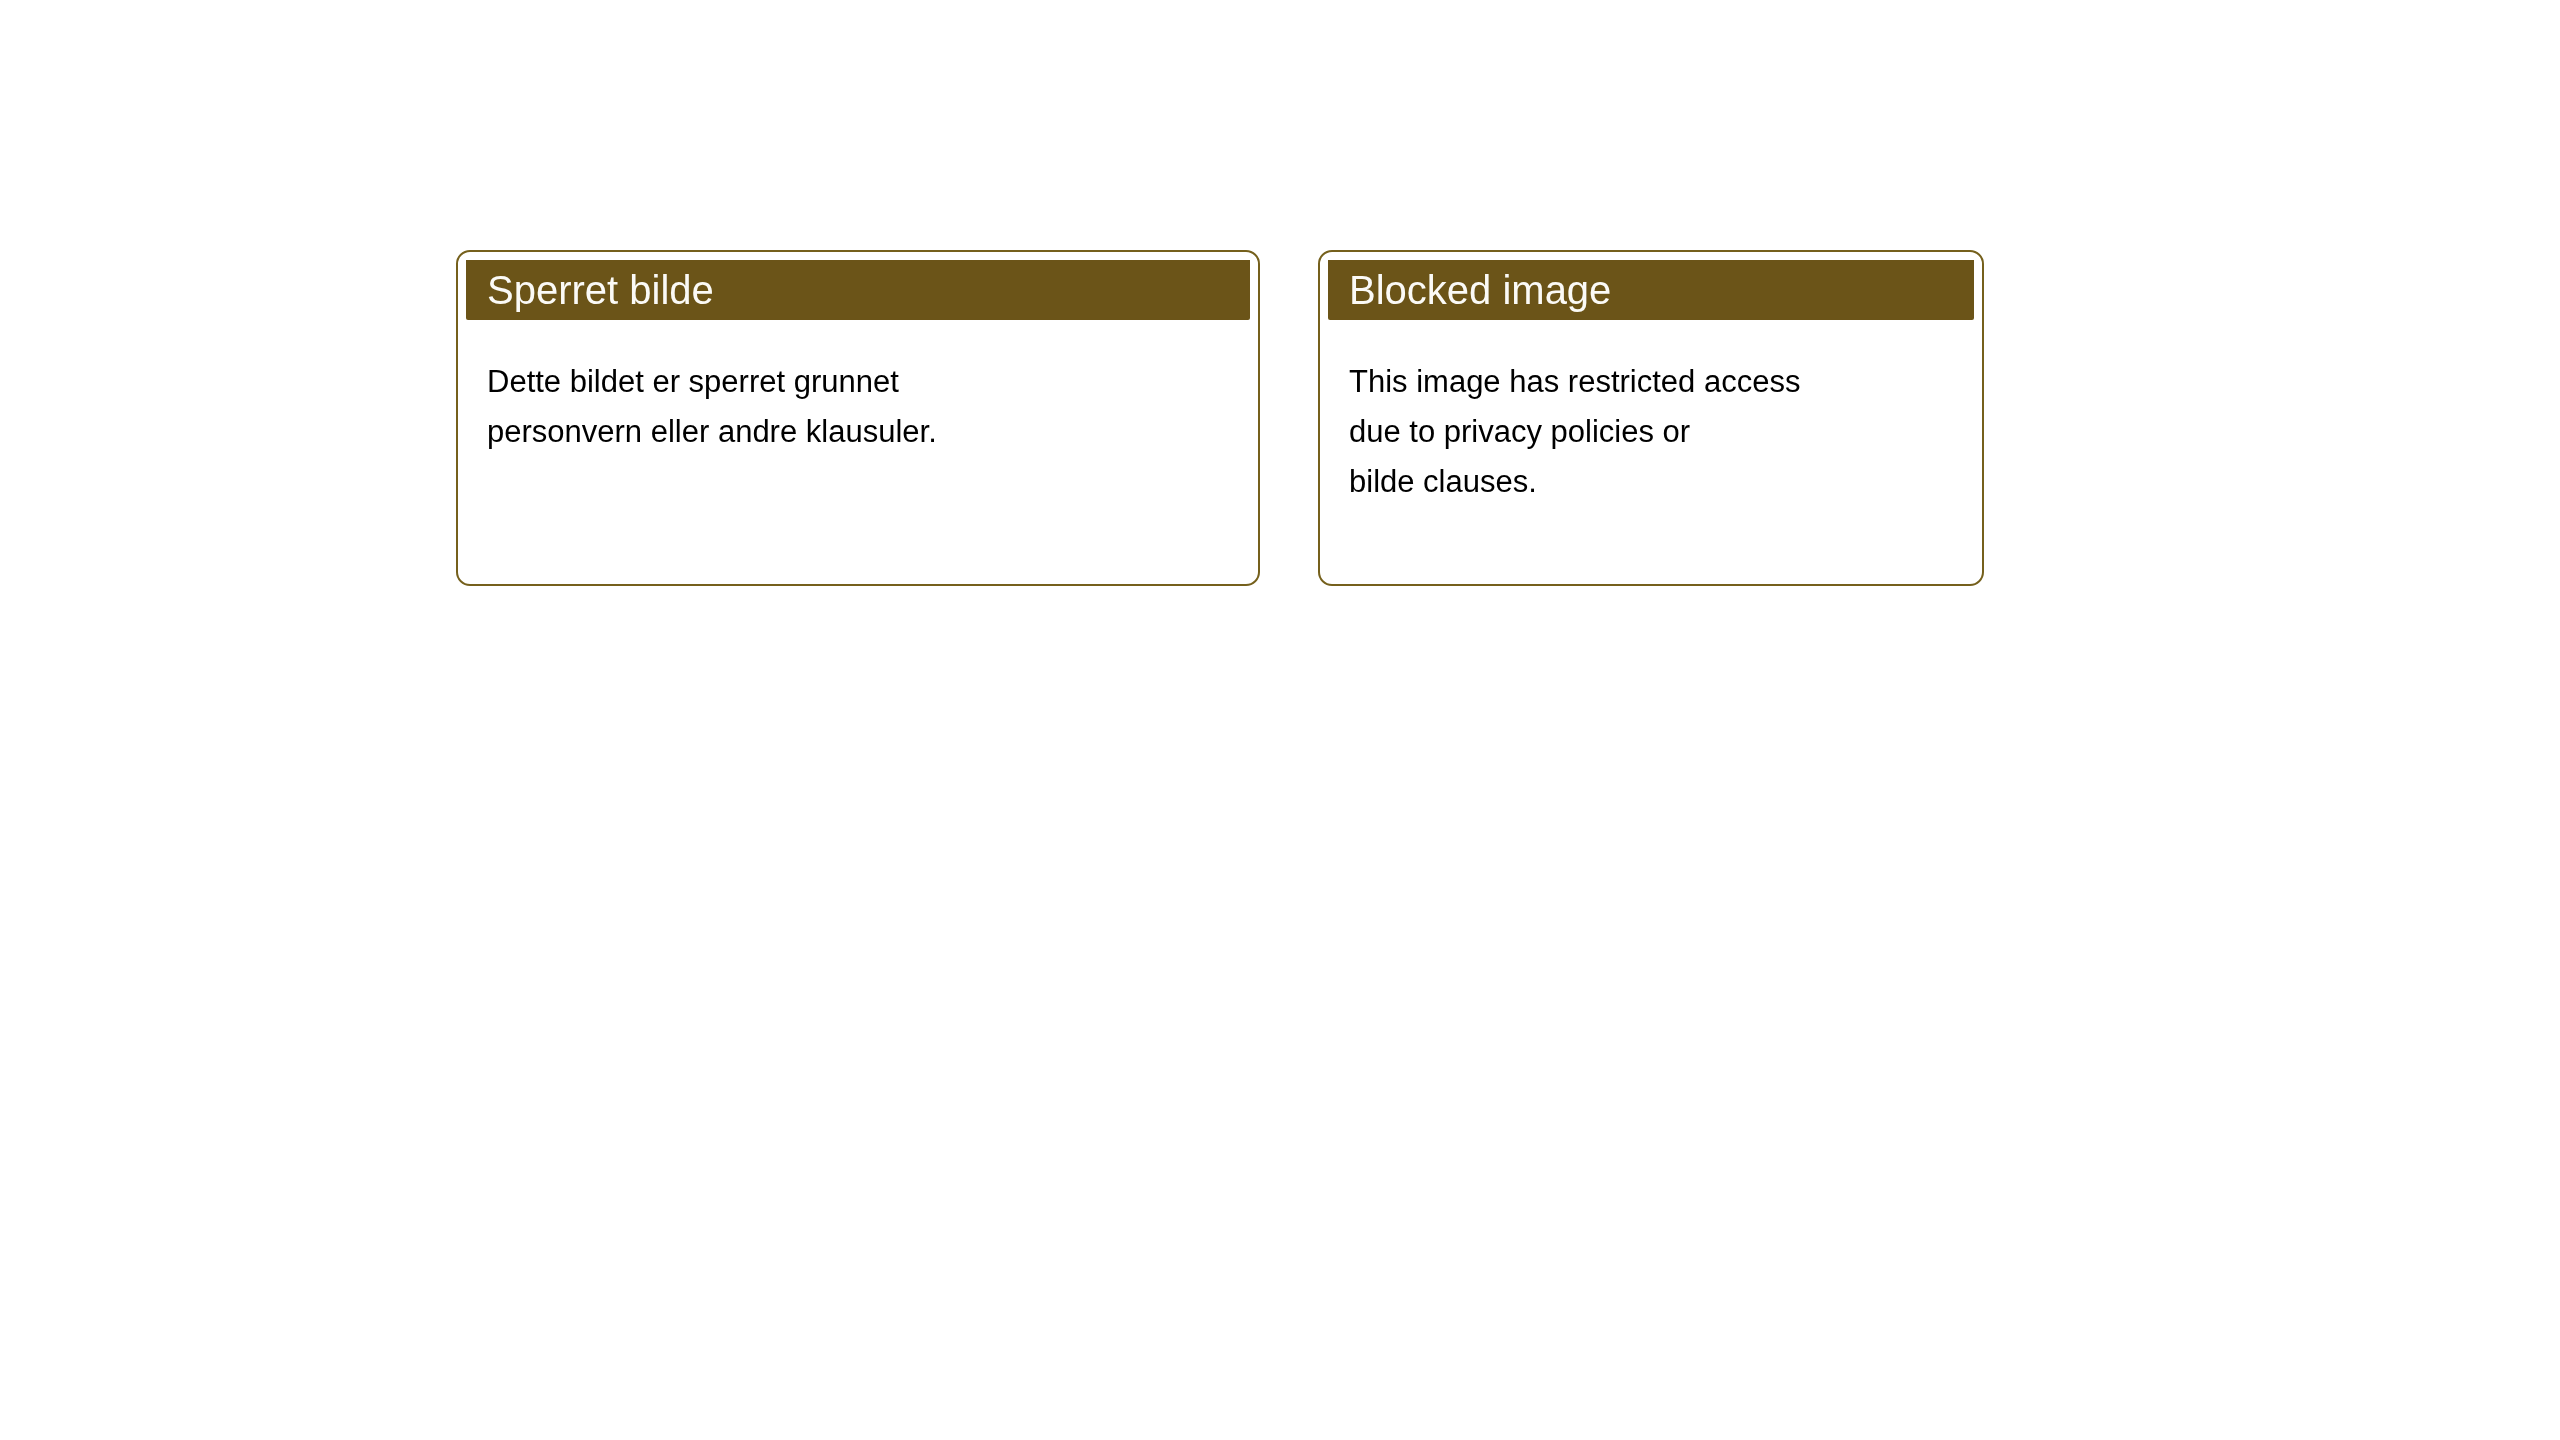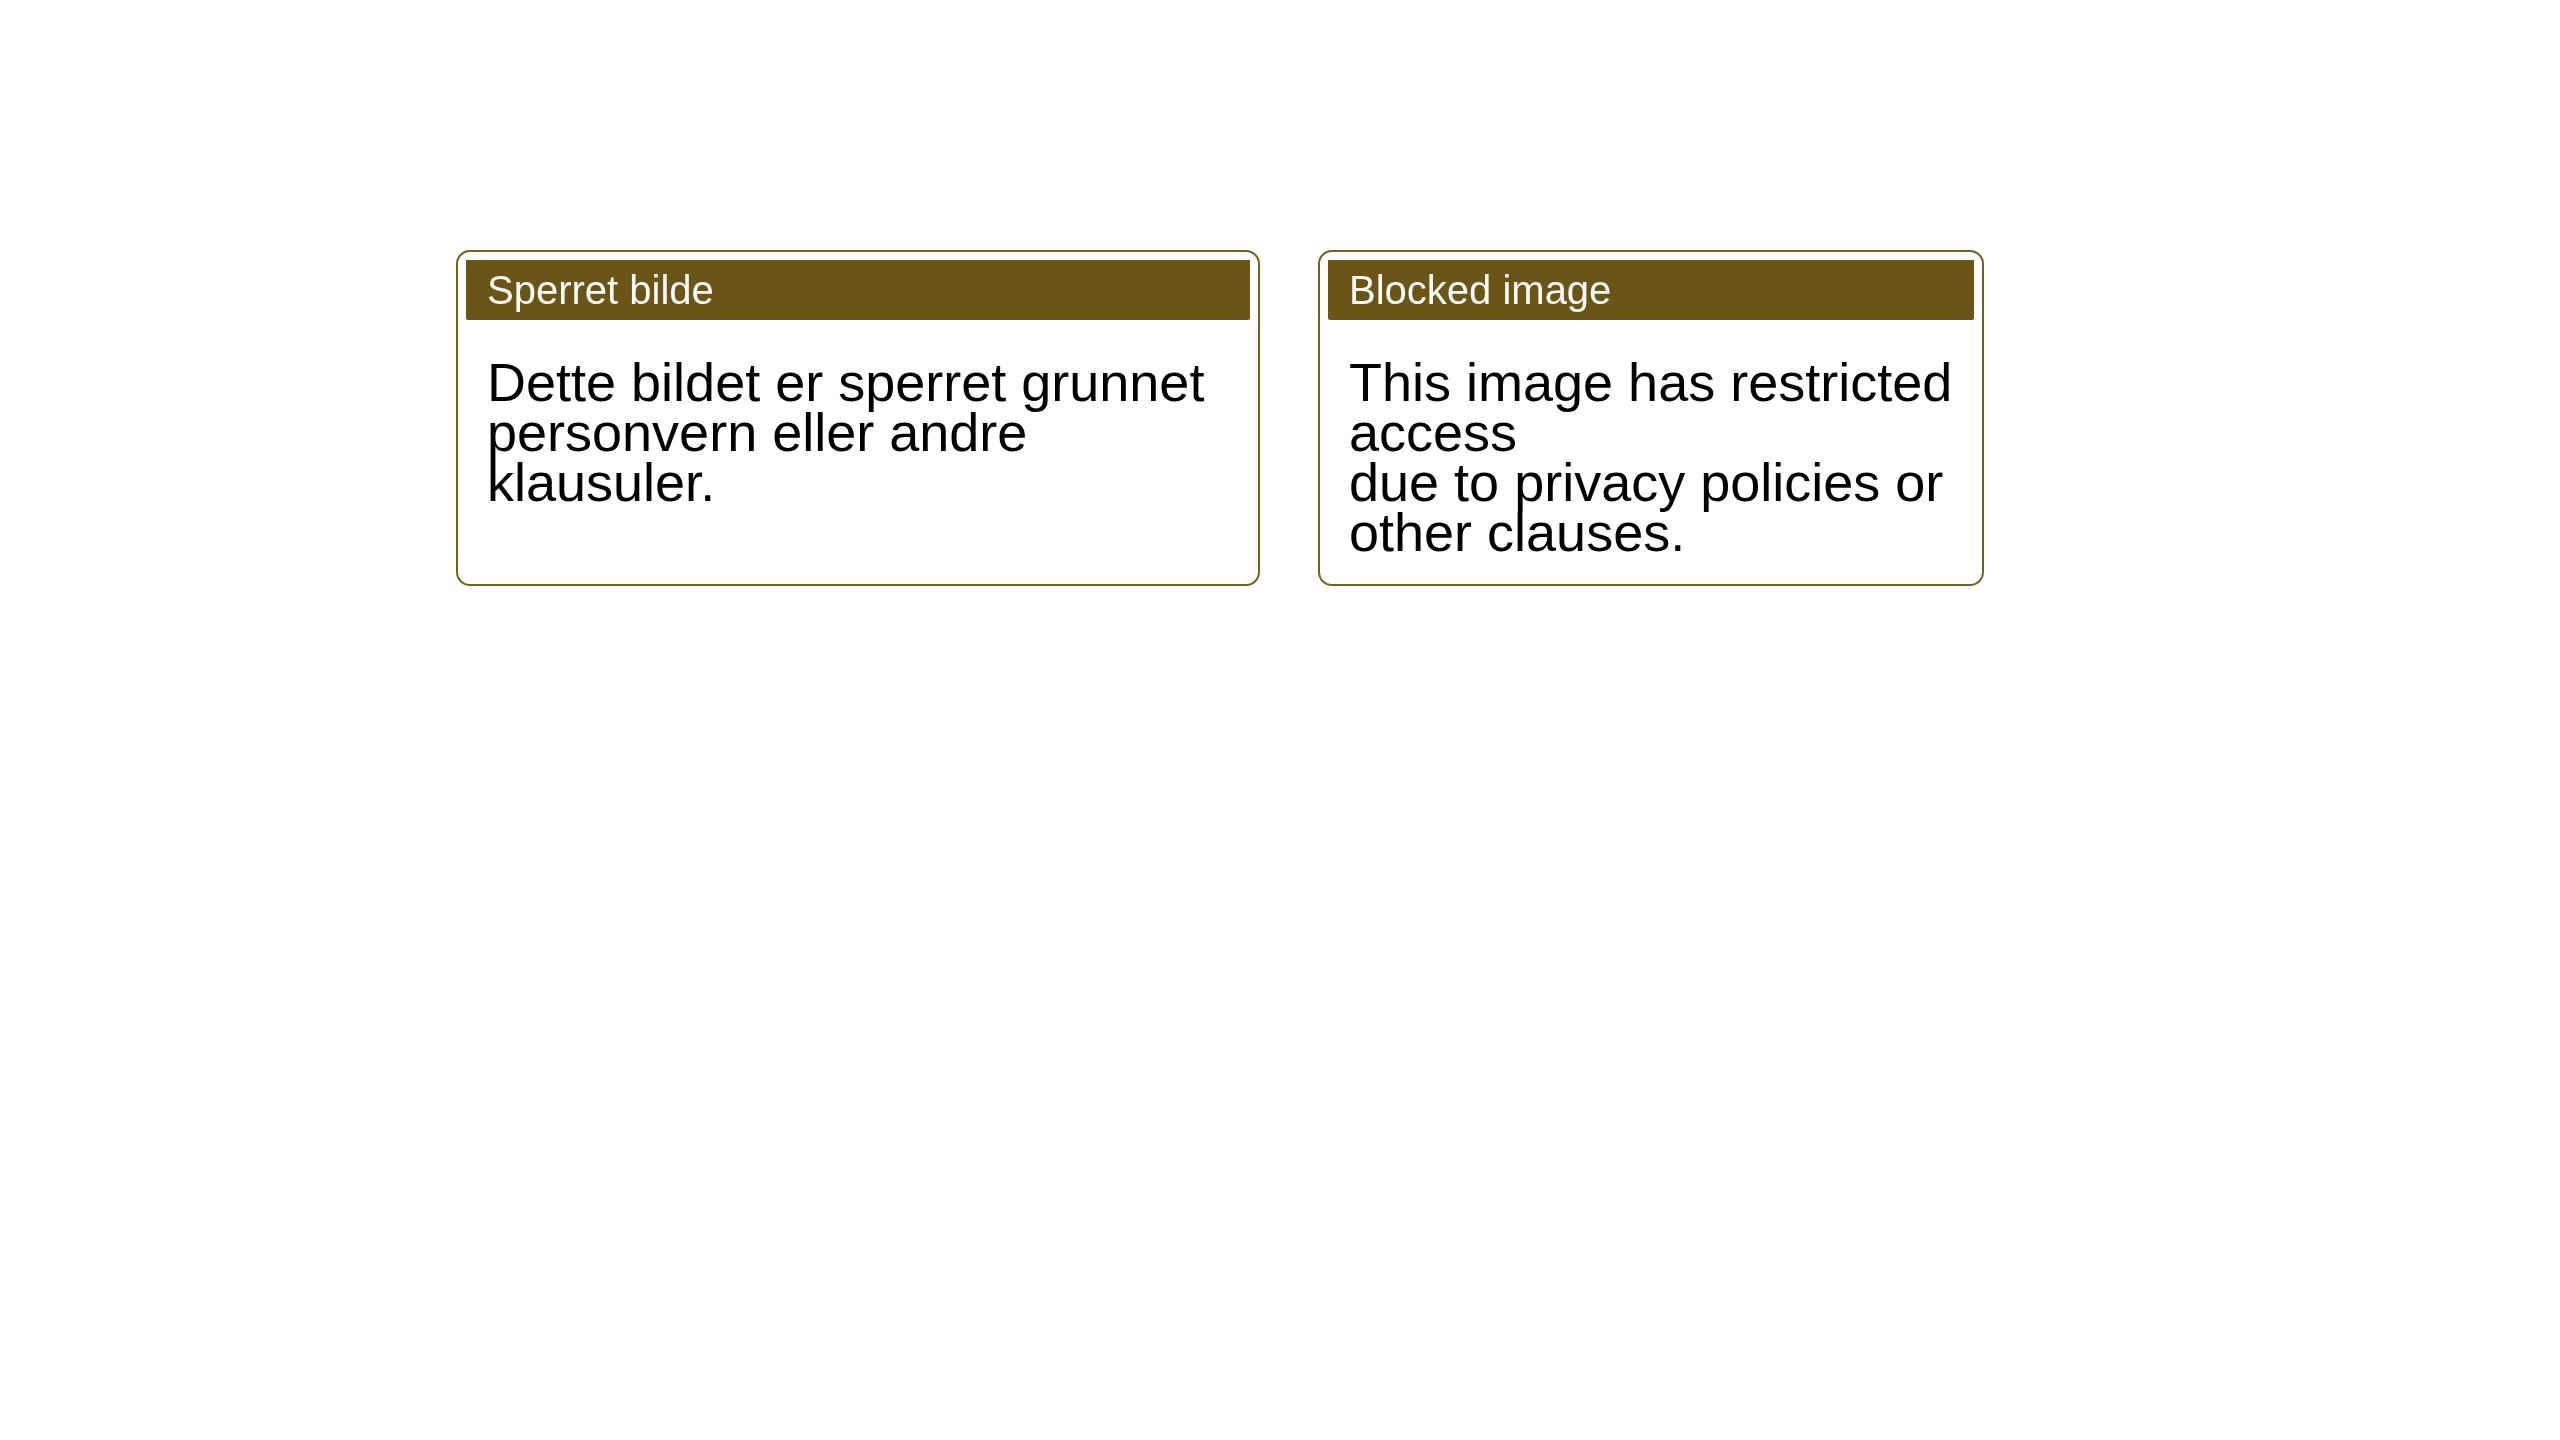--- a/index.html
+++ b/index.html
@@ -38,36 +38,36 @@
     font-size:40px;
     line-height:60px;
     padding:0 21px;
     white-space:nowrap;
     border-bottom-left-radius:2px;
     border-bottom-right-radius:2px;
   }
   .card-body{
     padding:37px 21px 0 21px;
     color:var(--body-text);
-    font-size:54px;
+    font-size:31px;
     line-height:50px;
     white-space:pre-line;
   }
 </style>
 </head>
 <body>
 
 <div class="canvas">
 
   <div class="card left">
     <div class="card-header">Sperret bilde</div>
     <div class="card-body">Dette bildet er sperret grunnet
 personvern eller andre klausuler.</div>
   </div>
 
   <div class="card right">
     <div class="card-header">Blocked image</div>
     <div class="card-body">This image has restricted access
 due to privacy policies or
-other clauses.</div>
+bilde clauses.</div>
   </div>
 
 </div>
 
 </body></html>

